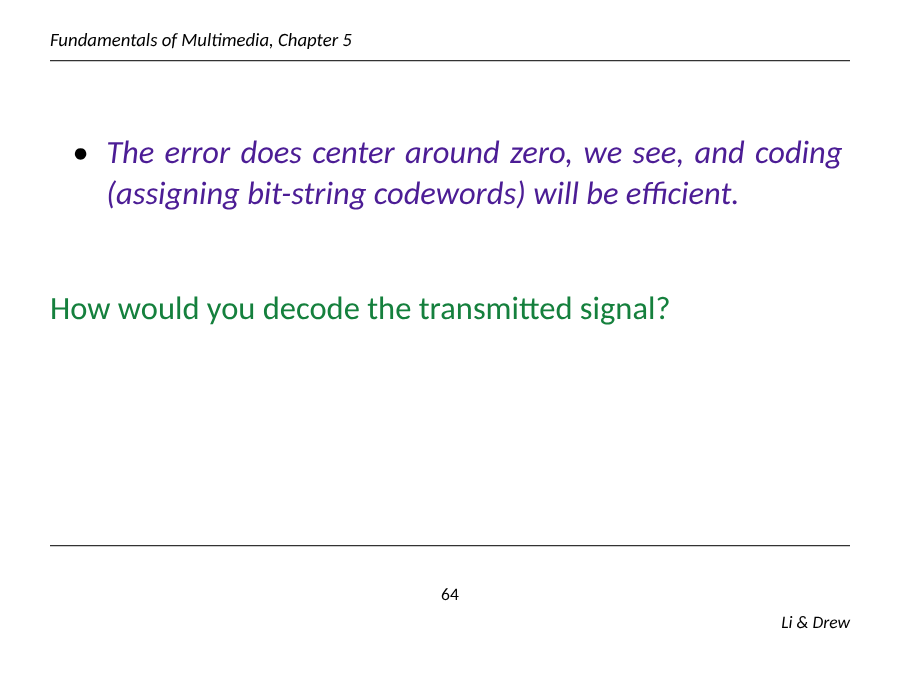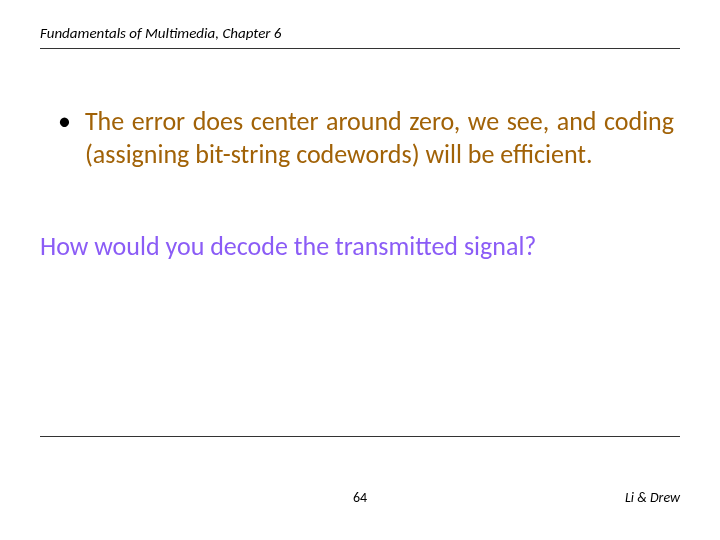--- a/index.html
+++ b/index.html
@@ -43,41 +43,42 @@
   .bullet-marker {
     font-size: 26px;
     line-height: 1.25;
     color: #000;
     margin-right: 14px;
     flex-shrink: 0;
   }
   .bullet-text {
     font-size: 26px;
     line-height: 1.25;
-    color: #a16207;
+    color: #4c1d95;
     text-align: justify;
     text-justify: inter-word;
+    font-style: italic;
   }
   .question {
     margin-top: 60px;
     font-size: 26px;
     line-height: 1.25;
-    color: #8b5cf6;
+    color: #15803d;
     padding-left: 0;
   }
   .footer {
     position: absolute;
     bottom: 34px;
     left: 40px;
     right: 40px;
     border-top: 1px solid #333;
     padding-top: 8px;
     display: flex;
     justify-content: space-between;
-    align-items: flex-end;
+    align-items: center;
     font-size: 14px;
     color: #000;
   }
   .page-number {
     position: absolute;
     left: 50%;
     transform: translateX(-50%);
   }
   .footer-left {
     visibility: hidden;
@@ -86,21 +87,21 @@
     font-style: italic;
     margin-top: 44px;
   }
 </style>
 </head>
 <body>
 
 <div class="slide">
 
   <div class="header">
-    <span>Fundamentals of Multimedia</span><span class="chapter">, Chapter 6</span>
+    <span>Fundamentals of Multimedia</span><span class="chapter">, Chapter 5</span>
   </div>
 
   <div class="content">
     <div class="bullet-row">
       <div class="bullet-marker">•</div>
       <div class="bullet-text">The error does center around zero, we see, and coding (assigning bit-string codewords) will be efficient.</div>
     </div>
     <div class="question">How would you decode the transmitted signal?</div>
   </div>
 

